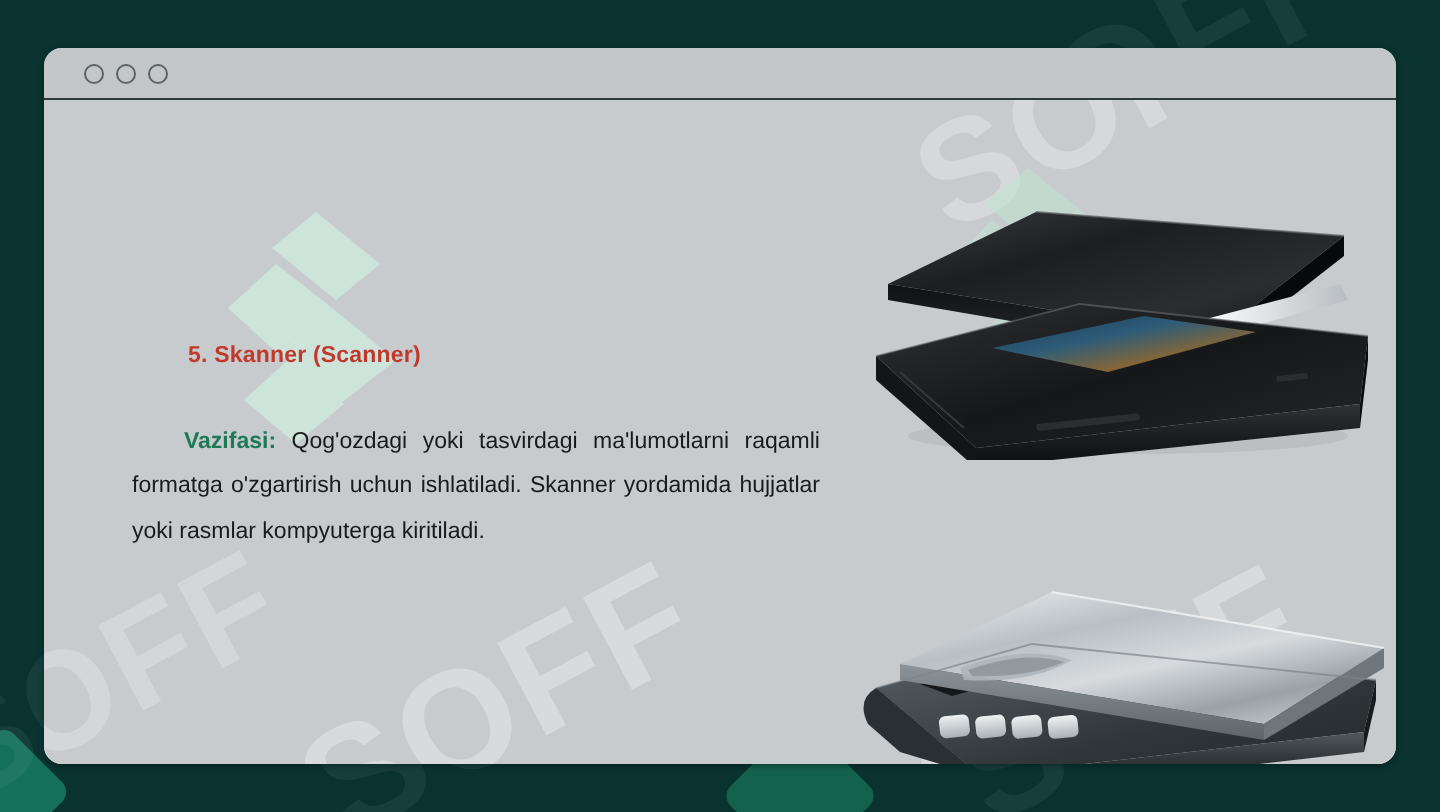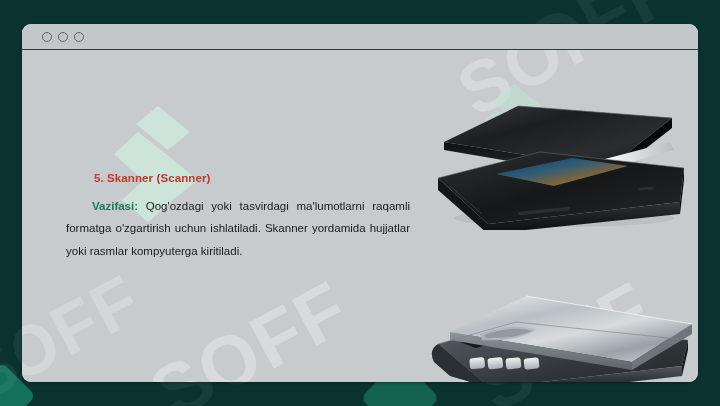--- a/index.html
+++ b/index.html
@@ -71,21 +71,21 @@
   .logo-wm { position:absolute; pointer-events:none; opacity:.85; }
   .logo-wm.l1 { left:92px; top:56px; }
   .logo-wm.l2 { left:452px; top:34px; opacity:.55; }
 
   
   #text-block {
     position:absolute; left:44px; top:122px; width:344px;
   }
   #section-heading {
     color:#c0392b; font-weight:700; font-size:11.5px;
-    margin-left:28px; margin-bottom:11px; letter-spacing:.1px;
+    margin-left:28px; margin-bottom:26px; letter-spacing:.1px;
   }
   #body-paragraph {
     font-size:11.5px; color:#1a1a1a; line-height:1.95;
     text-align:justify; text-justify:inter-word;
   }
   #body-paragraph .indent { display:inline-block; width:26px; }
   #label-vazifasi { color:#1e7a56; font-weight:700; }
 
   
   #scanner-black {

